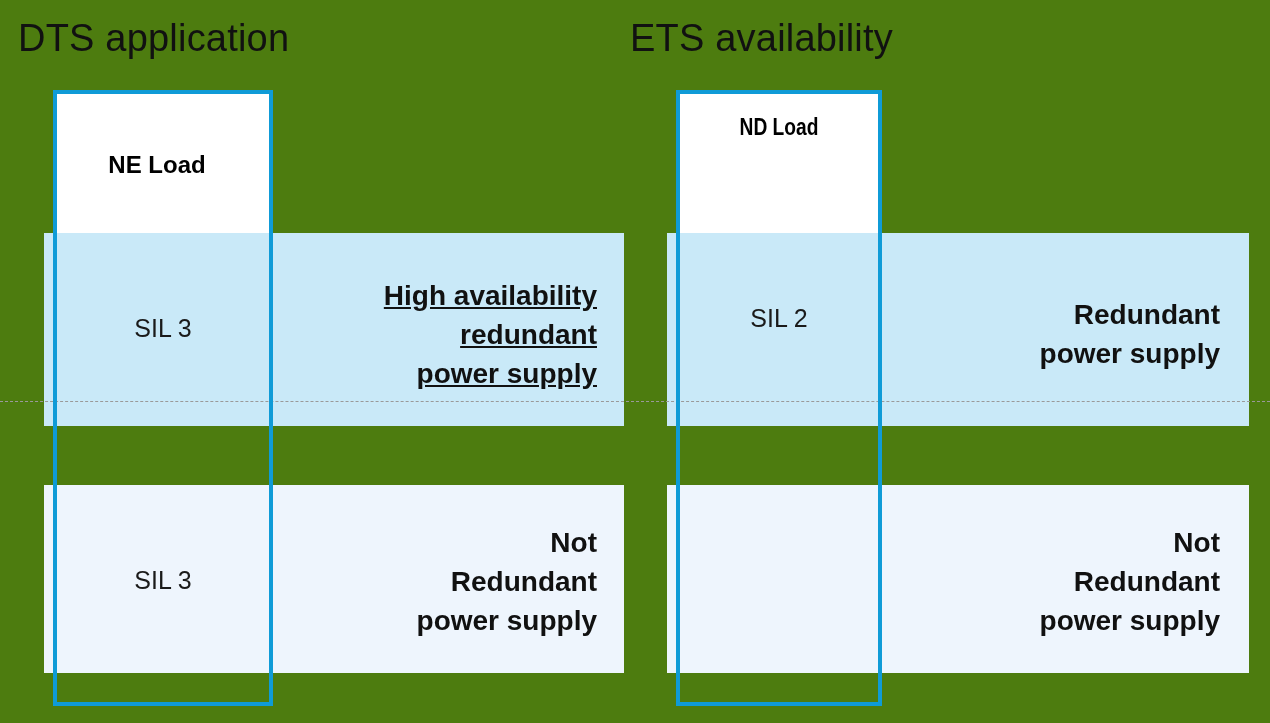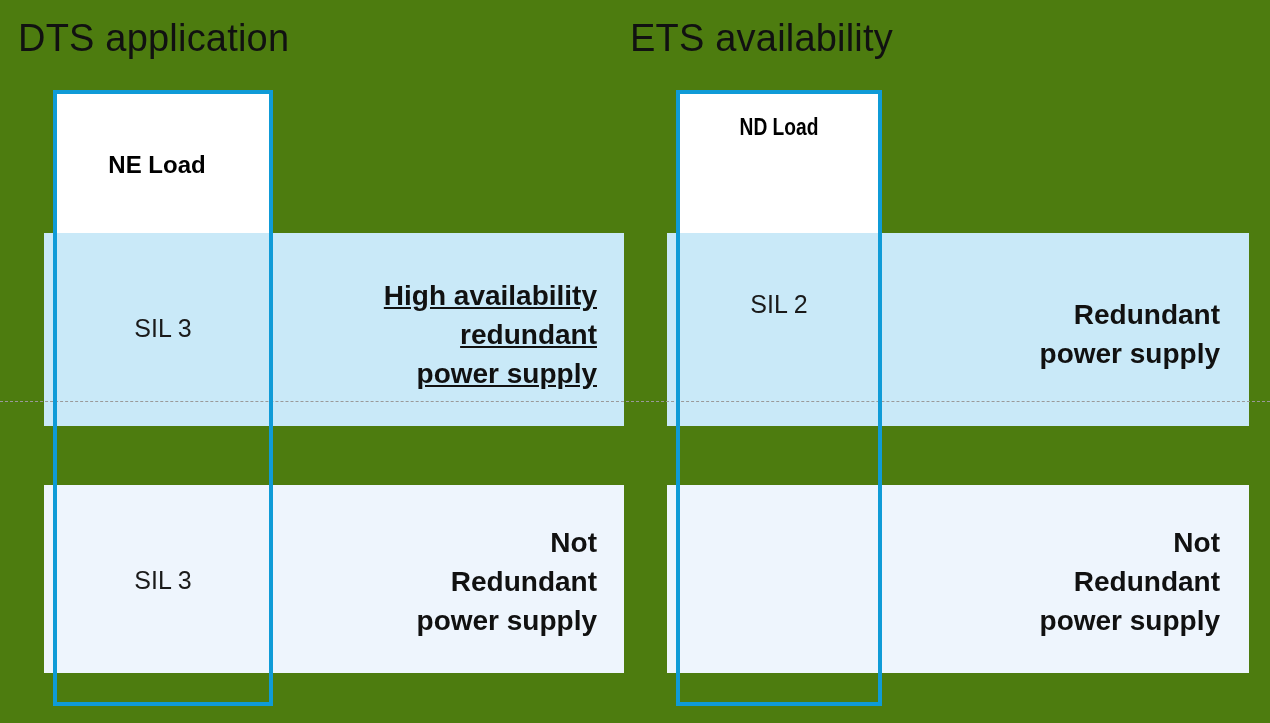--- a/index.html
+++ b/index.html
@@ -93,21 +93,21 @@
     z-index: 6;
     text-align: center;
     color: #1a1a1a;
     font-size: 25px;
     font-weight: 400;
     line-height: 41px;
   }
   .sil-left  { left: 57px;  width: 212px; }
   .sil-right { left: 680px; width: 198px; }
   .sil-ha-left   { top: 308px; }
-  .sil-ha-right  { top: 284px; }
+  .sil-ha-right  { top: 298px; }
   .sil-nr-left   { top: 560px; }
   .sil-nr-right  { top: 562px; }
 
   
   .supply {
     position: absolute;
     z-index: 6;
     text-align: right;
     color: #111111;
     font-size: 28px;

